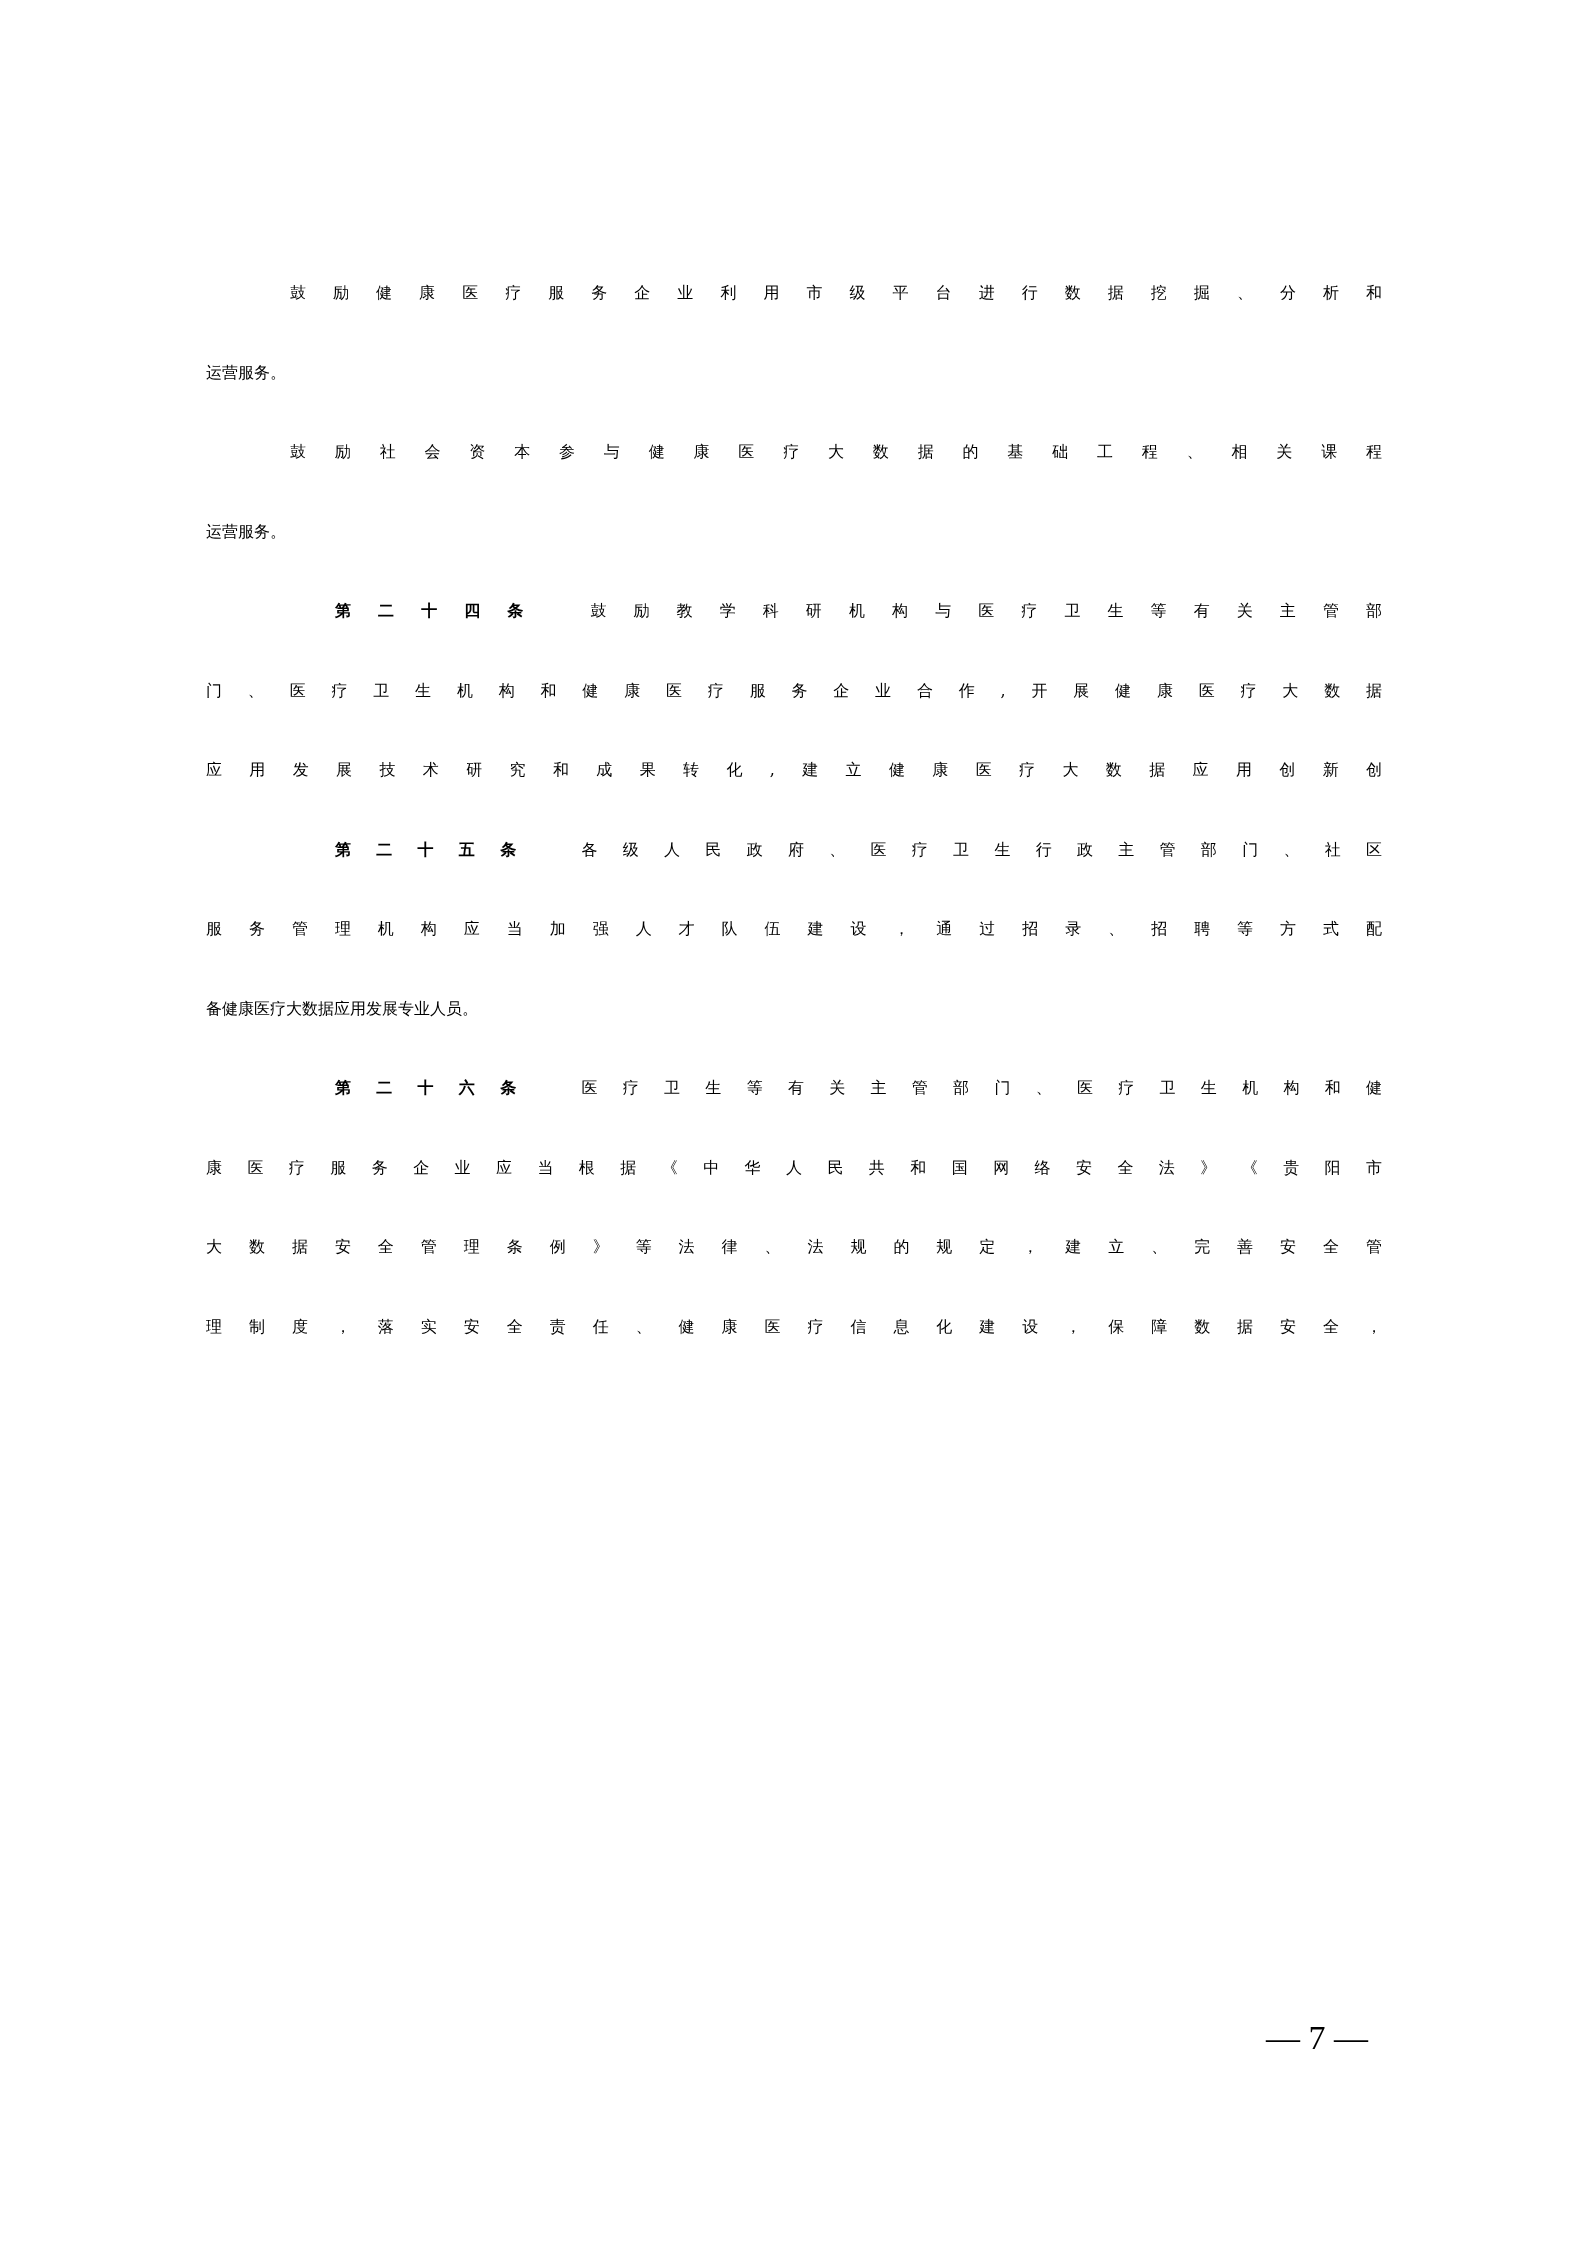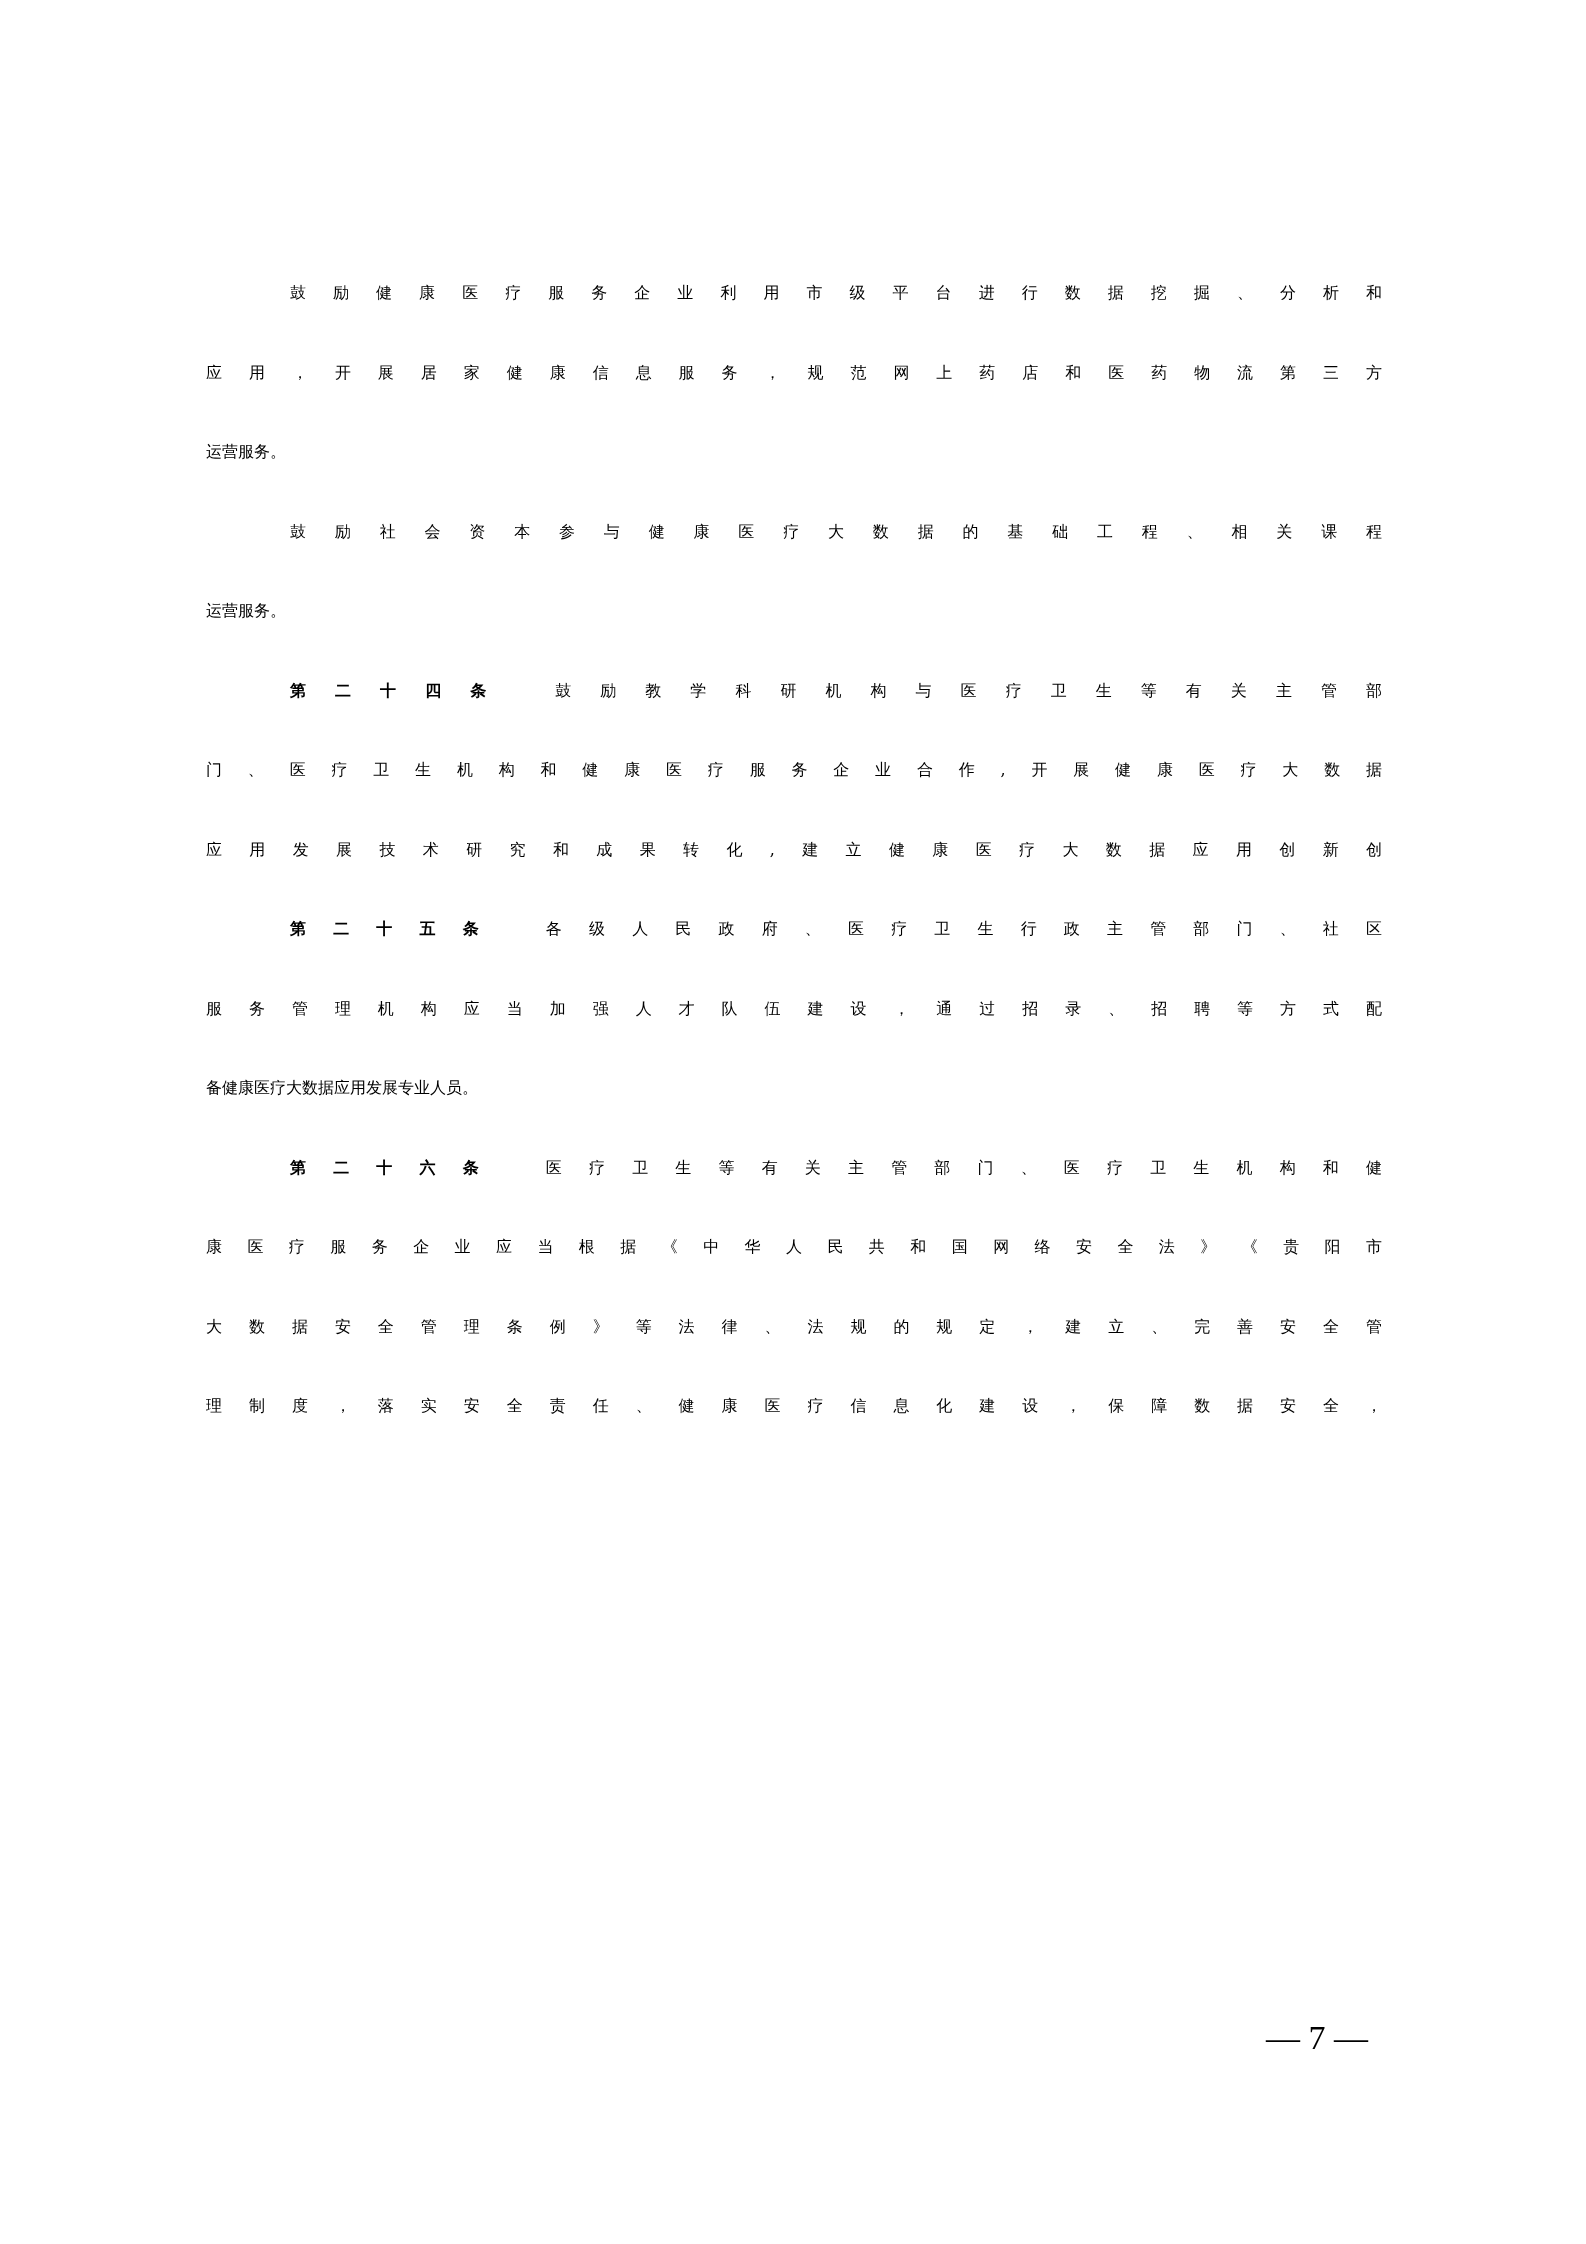--- a/index.html
+++ b/index.html
@@ -41,20 +41,21 @@
       text-align-last: left;
     }
     .line.indent {
       padding-left: 84px;
     }
     .article-no {
       font-family: Liberation Sans, sans-serif;
       font-weight: bold;
       letter-spacing: 0px;
       margin-right: 40px;
+      margin-left: 45px;
     }
     .page-number {
       position: absolute;
       left: 1250px;
       top: 2016px;
       width: 134px;
       height: 44px;
       font-family: "Liberation Serif", "DejaVu Serif", serif;
       font-size: 34px;
       line-height: 44px;
@@ -63,21 +64,20 @@
     }
   </style>
 </head>
 <body>
 
 <div class="page">
   <div class="body-text">
 
     <div class="para-block">
       <span class="line indent">鼓励健康医疗服务企业利用市级平台进行数据挖掘、分析和</span>
-      <span class="line">应用，开展居家健康信息服务，规范网上药店和医药物流第三方</span>
       <span class="line last">运营服务。</span>
     </div>
 
     <div class="para-block">
       <span class="line indent">鼓励社会资本参与健康医疗大数据的基础工程、相关课程</span>
       <span class="line last">运营服务。</span>
     </div>
 
 
     <div class="para-block">

